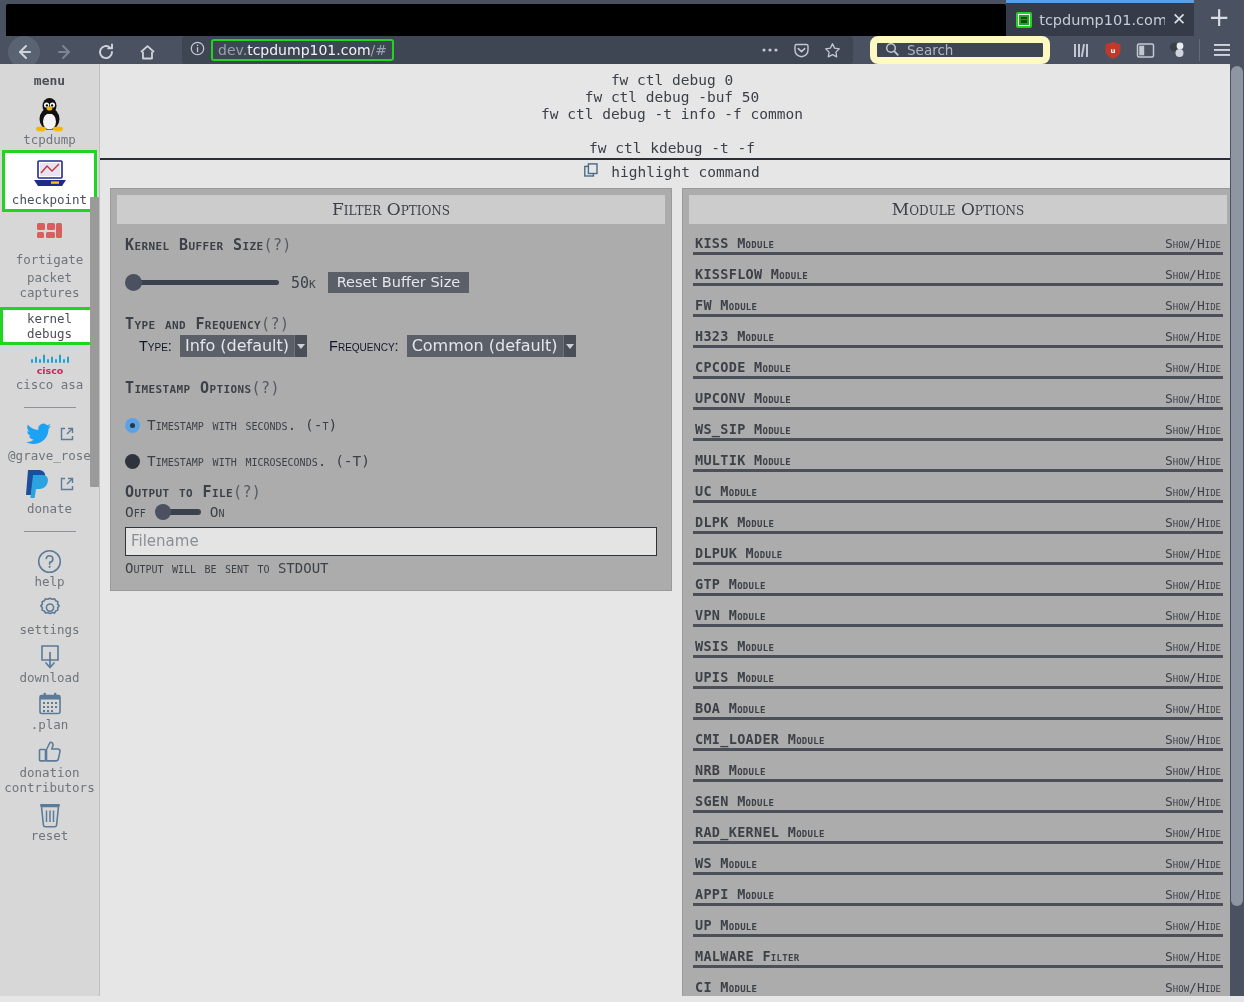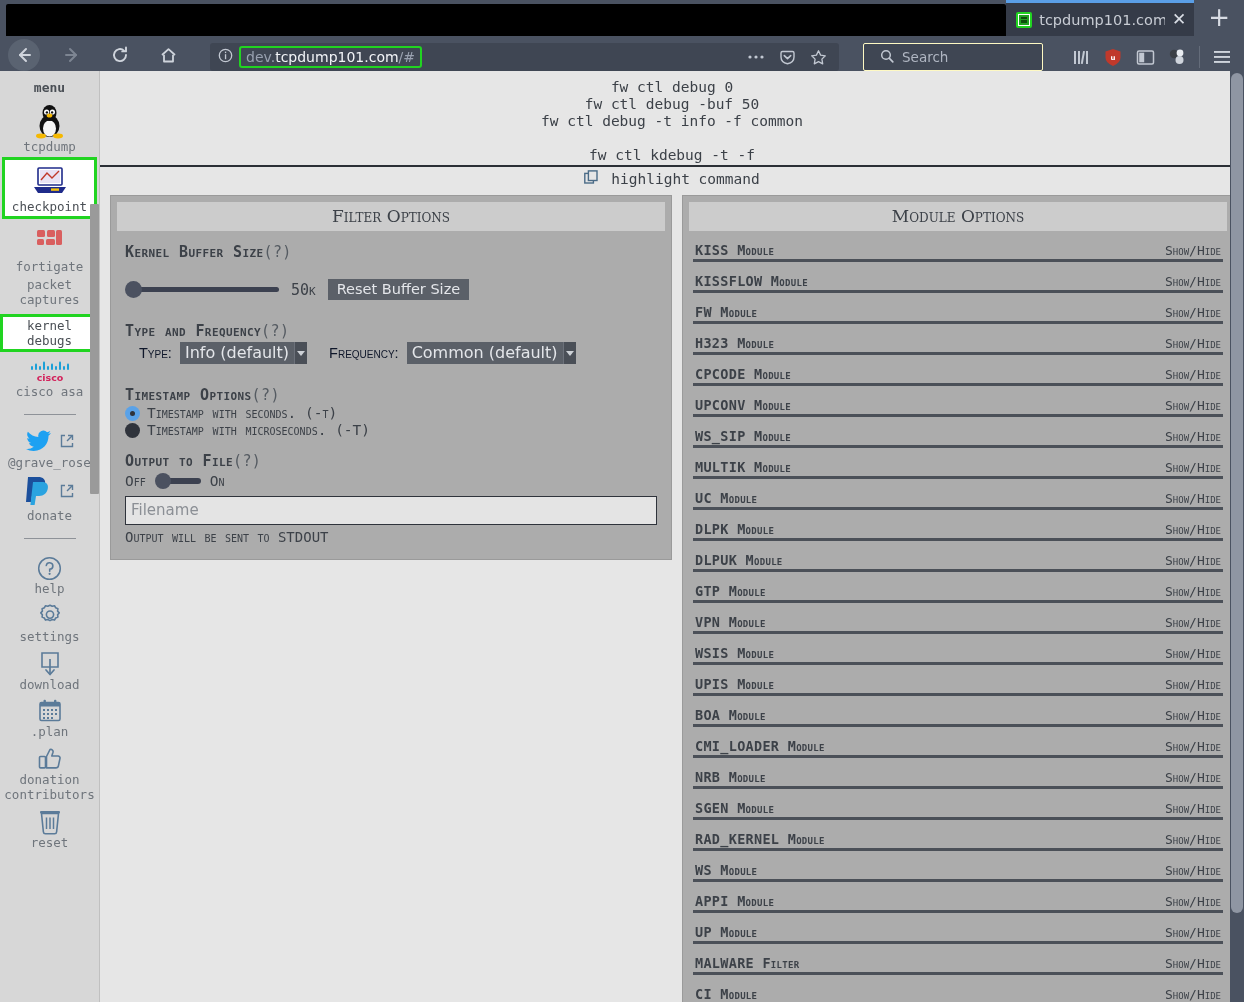--- a/index.html
+++ b/index.html
@@ -46,22 +46,22 @@
     color: #d8dce4; font-size: 17px; line-height: 1;
     cursor: pointer; flex: 0 0 auto;
   }
   #newtab-btn {
     color: #d8dce4; font-size: 26px; line-height: 1;
     padding: 0 14px 6px 14px; cursor: pointer;
     align-self: flex-end;
   }
 
   #navbar {
-    height: 35px; display: flex; align-items: flex-end;
-    padding: 0 8px; gap: 16px; background: #4a5261;
+    height: 28px; display: flex; align-items: flex-start;
+    padding: 0 8px; gap: 9px; background: #4a5261;
   }
   .navbtn {
     width: 32px; height: 32px; border-radius: 50%;
     display: flex; align-items: center; justify-content: center;
     cursor: pointer;
   }
   .navbtn svg { display: block; }
   #back-button { background: #5a6371; }
 
   #urlbar {
@@ -78,23 +78,23 @@
   #urlbar .url-text {
     font-size: 14px; color: #f2f4f7; white-space: nowrap;
     font-family: "DejaVu Sans", sans-serif;
   }
   #urlbar .url-text .dim { color: #99a1b0; }
   #urlbar .spacer { flex: 1 1 auto; }
   #urlbar .ubtn { cursor: pointer; display: flex; align-items: center; padding: 0 4px; }
 
   #searchbar {
     width: 180px; height: 28px; background: #3f4653;
-    border: 1px solid #fef9c3; border-radius: 2px;
+    border: 7px solid #fef9c3; border-radius: 8px;
     display: flex; align-items: center; gap: 8px;
-    padding: 0 16px; margin-right: 8px;
+    padding: 0 8px; margin-right: 8px;
   }
   #searchbar .ph { color: #b0b6c2; font-size: 13.5px; }
 
   #chrome-icons { display: flex; align-items: center; gap: 4px; }
   #chrome-icons .ci {
     width: 28px; height: 28px; cursor: pointer;
     display: flex; align-items: center; justify-content: center;
   }
   #chrome-divider { width: 1px; height: 22px; background: #646c7a; margin: 0 4px; }
 
@@ -226,21 +226,21 @@
     background: #4a4f57; width: 13px;
     display: flex; align-items: center; justify-content: center;
     border-left: 1px solid #6c717a;
   }
   .sel .arrow i {
     display:block; width:0; height:0;
     border-left: 4px solid transparent; border-right: 4px solid transparent;
     border-top: 5px solid #cdd1d6;
   }
 
-  .radio-row { display: flex; align-items: center; gap: 7px; margin-top: 1px; cursor: pointer; }
+  .radio-row { display: flex; align-items: center; gap: 7px; margin-top: 20px; cursor: pointer; }
   .radio {
     width: 15px; height: 15px; border-radius: 50%;
     background: #2f333b; flex: 0 0 15px;
     display: flex; align-items: center; justify-content: center;
   }
   .radio.on { background: #5aa2e8; }
   .radio.on::after { content:''; width:5px; height:5px; border-radius:50%; background:#2f333b; }
   .radio-lbl {
     font-family: "DejaVu Sans Mono", monospace;
     font-variant: small-caps; font-size: 14.5px; color: #3c4148;

